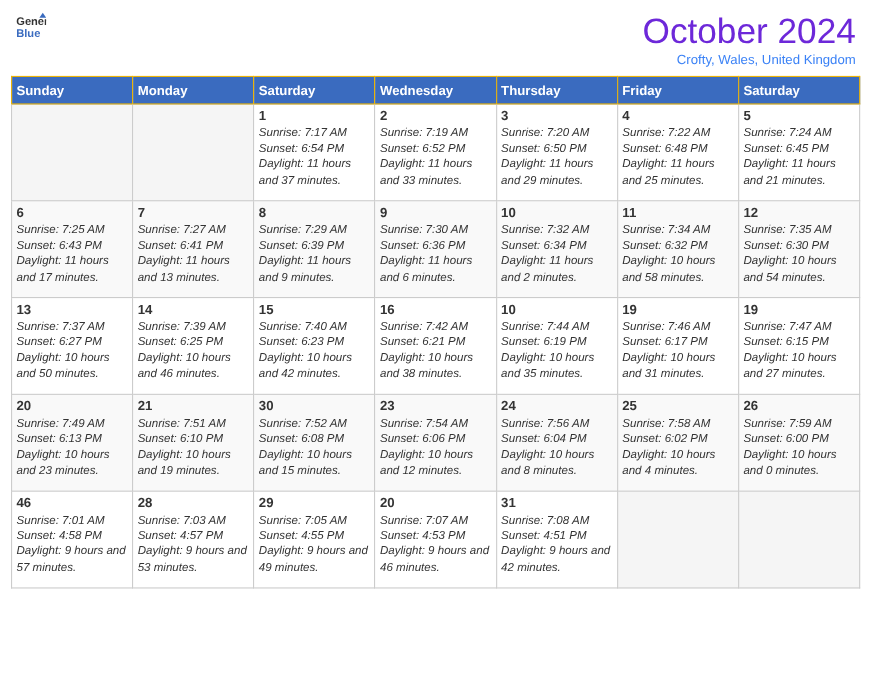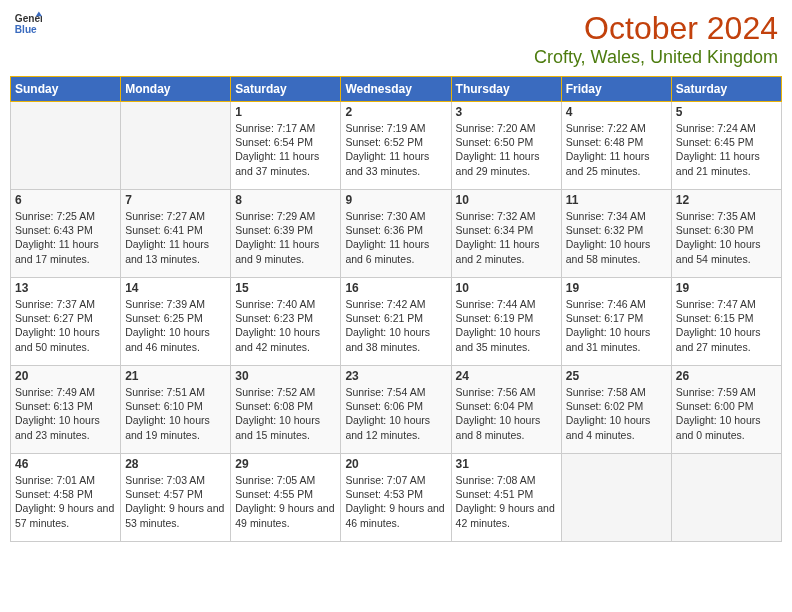--- a/index.html
+++ b/index.html
@@ -23,25 +23,25 @@
       gap: 2px;
     }
     .logo-icon {
       width: 28px;
       height: 28px;
     }
     .title-block { text-align: right; }
     .month-title {
       font-size: 32px;
       font-weight: normal;
-      color: #c2410c;
+      color: #6d28d9;
     }
     .location {
-      font-size: 18px;
-      color: #4d7c0f;
+      font-size: 12px;
+      color: #3b82f6;
     }
     table {
       width: 100%;
       border-collapse: collapse;
       table-layout: fixed;
     }
     th {
       background: #3a6bbf;
       color: #fff;
       font-size: 12px;
@@ -62,20 +62,21 @@
     td.empty { background: #f5f5f5; }
     .day-num {
       font-weight: bold;
       font-size: 12px;
       display: block;
       margin-bottom: 2px;
     }
     .cell-text {
       font-size: 10.5px;
       line-height: 1.35;
+      font-style: italic;
     }
     tr:nth-child(odd) td:not(.empty) { background: #fff; }
     tr:nth-child(even) td:not(.empty) { background: #f9f9f9; }
   </style>
 </head>
 <body>
 
 <div class="header">
   <div class="logo">
     <svg class="logo-icon" viewBox="0 0 36 36">

